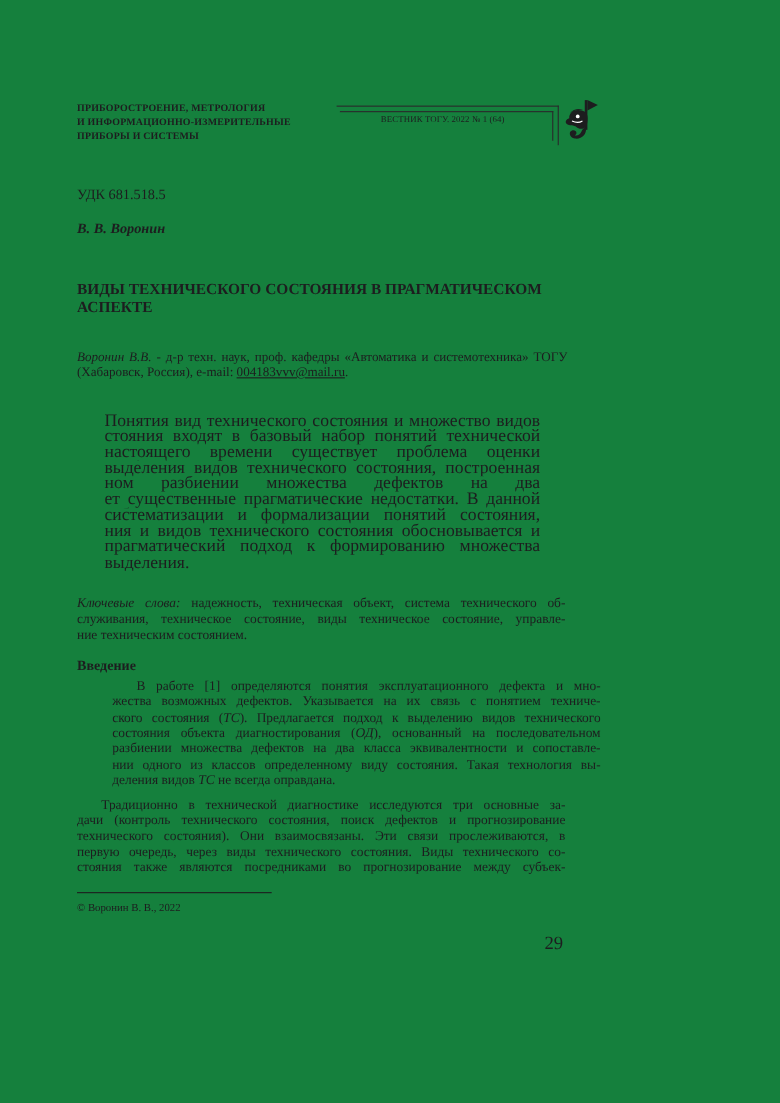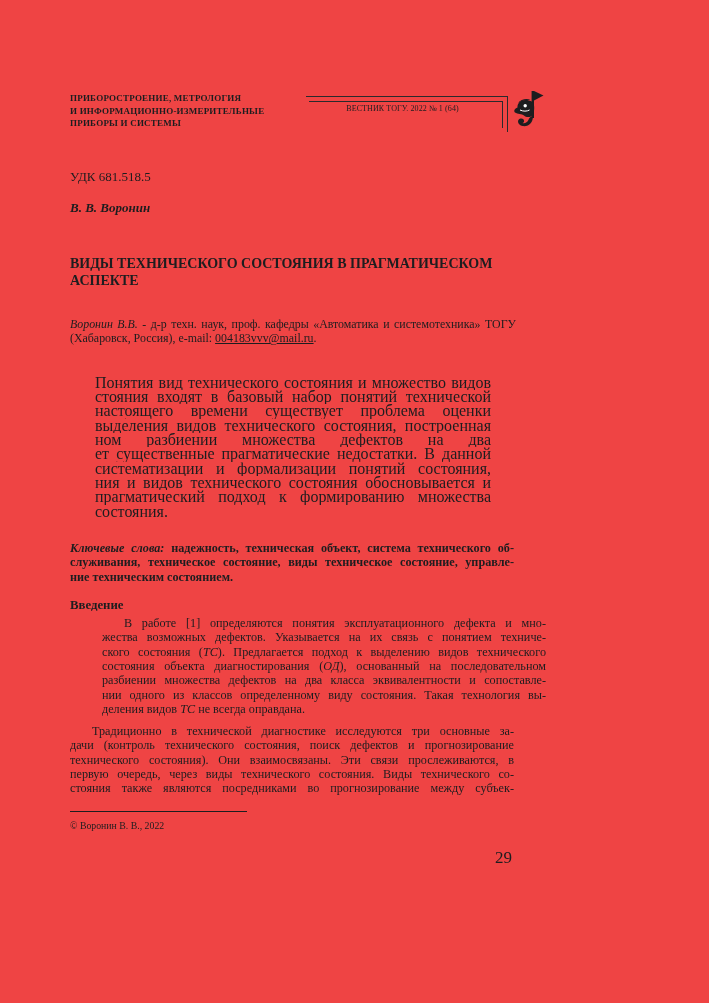--- a/index.html
+++ b/index.html
@@ -1,20 +1,20 @@
 <!DOCTYPE html>
 <html lang="ru"><head>
 <meta charset="utf-8">
 <style>
   html, body { margin: 0; padding: 0; background: #ffffff; }
   .page {
     position: relative;
     width: 709px;
     height: 1003px;
-    background: #ef4444;
+    background: #15803d;
     font-family: "Liberation Serif", "DejaVu Serif", serif;
     color: #1d1d1f;
     overflow: hidden;
   }
   .abs { position: absolute; }
 
   
   .series {
     left: 70px; top: 92px;
     font-size: 9px; font-weight: bold;
@@ -52,21 +52,21 @@
     height: var(--lh);
     overflow: hidden;
   }
   .tblock .line-last  { text-align-last: left; }
   .tblock .line-first { text-indent: 22px; }
   .seg-i { font-style: italic; }
   .seg-u { text-decoration: underline; }
 
   .affiliation { left: 70px; top: 317px; width: 446px; font-size: 11.9px; }
   .abstract    { left: 95px; top: 375.5px; width: 396px; font-size: 16px; }
-  .keywords    { left: 70px; top: 541px; width: 444px; font-size: 12.2px; font-weight: bold; }
+  .keywords    { left: 70px; top: 541px; width: 444px; font-size: 12.2px; }
 
   .section-heading { left: 70px; top: 598px; font-size: 12.8px; font-weight: bold; }
   .para1 { left: 70px; top: 616px; width: 444px; font-size: 12.2px; margin-left: 32px; }
   .para2 { left: 70px; top: 724px; width: 444px; font-size: 12.2px; }
 
   
   .footnote-rule { left: 70px; top: 811px; width: 177px; border-top: 1.4px solid #1d1d1f; height: 0; }
   .footnote      { left: 70px; top: 820px; font-size: 9.8px; }
   .page-number   { left: 70px; top: 848px; width: 442px; text-align: right; font-size: 17px; }
 </style>
@@ -112,21 +112,21 @@
   <div class="abs tblock abstract">
       <div class="line"><span>Понятия вид технического состояния и множество видов технического со-</span></div>
       <div class="line"><span>стояния входят в базовый набор понятий технической диагностики. До</span></div>
       <div class="line"><span>настоящего времени существует проблема оценки необходимой или доста-</span></div>
       <div class="line"><span>выделения видов технического состояния, построенная на последователь-</span></div>
       <div class="line"><span>ном разбиении множества дефектов на два непересекающихся класса, име-</span></div>
       <div class="line"><span>ет существенные прагматические недостатки. В данной работе на основе</span></div>
       <div class="line"><span>систематизации и формализации понятий состояния, технического состоя-</span></div>
       <div class="line"><span>ния и видов технического состояния обосновывается и анализируется</span></div>
       <div class="line"><span>прагматический подход к формированию множества видов технического</span></div>
-      <div class="line line-last"><span>состояния.</span></div>
+      <div class="line line-last"><span>выделения.</span></div>
     </div>
 
   <div class="abs tblock keywords">
       <div class="line"><span class="seg-i">Ключевые слова:</span><span> надежность, техническая объект, система технического об-</span></div>
       <div class="line"><span>служивания, техническое состояние, виды техническое состояние, управле-</span></div>
       <div class="line line-last"><span>ние техническим состоянием.</span></div>
     </div>
 
   <div class="abs section-heading">Введение</div>
   <div class="abs tblock para1">

